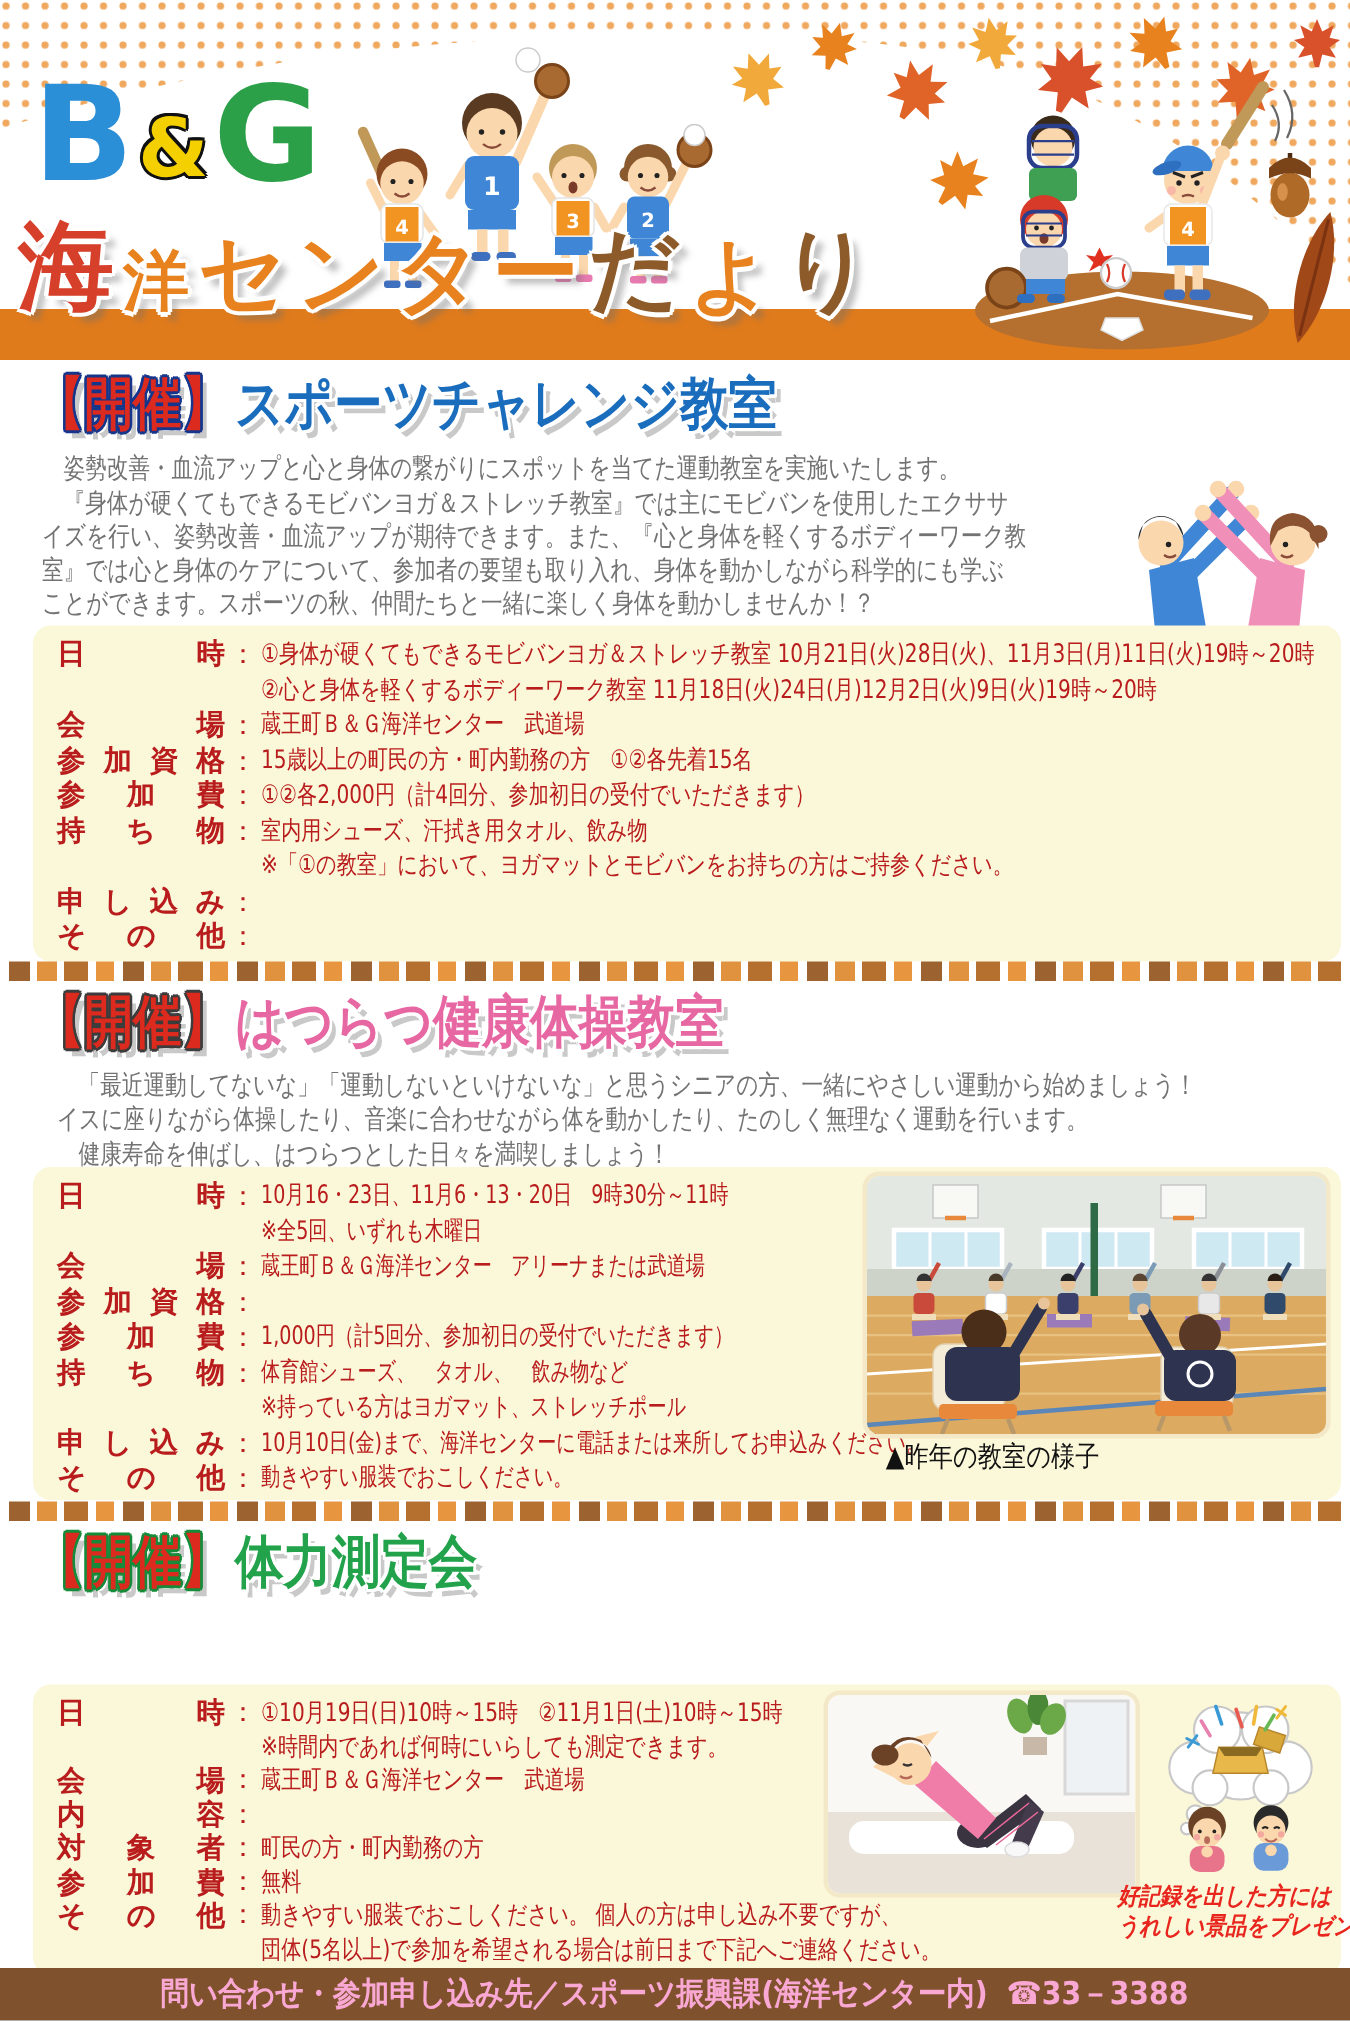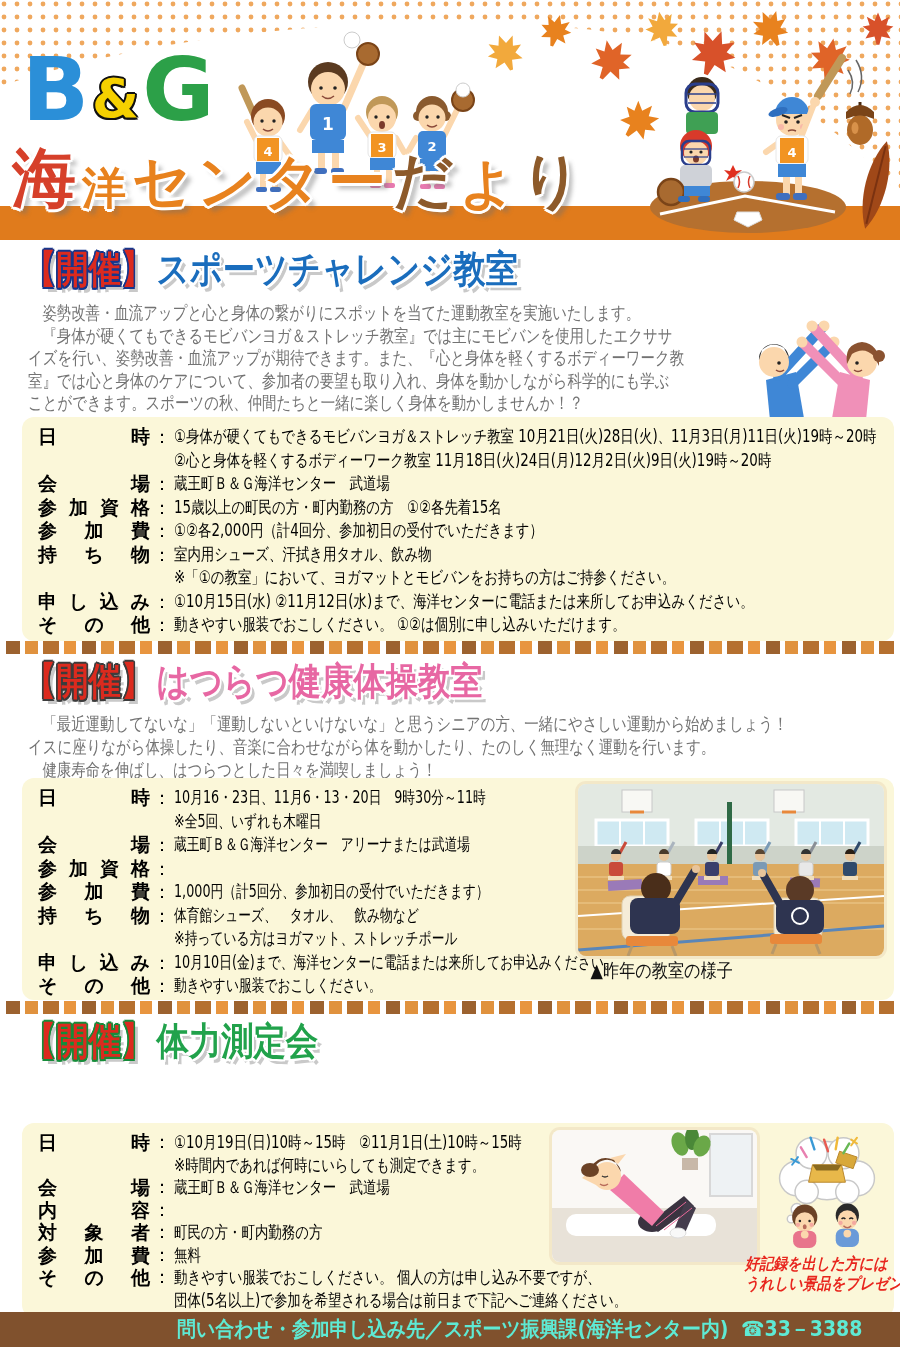--- a/index.html
+++ b/index.html
@@ -27,21 +27,21 @@
   .ol-green{text-shadow:2px 0 #168c3a,-2px 0 #168c3a,0 2px #168c3a,0 -2px #168c3a,1.5px 1.5px #168c3a,-1.5px -1.5px #168c3a,1.5px -1.5px #168c3a,-1.5px 1.5px #168c3a,5px 5px 0 #c9c9c9;}
   .tl-blue{color:#1a6dbd;} .tl-pink{color:#e767a3;} .tl-green{color:#21a24b;}
   .tl{text-shadow:2px 0 #fff,-2px 0 #fff,0 2px #fff,0 -2px #fff,2px 2px #fff,-2px -2px #fff,2px -2px #fff,-2px 2px #fff,5px 5px 0 #c9c9c9;}
 
   
   .para{position:absolute;font-size:18px;line-height:22.5px;color:#737373;}
   .pline{white-space:nowrap;transform:scaleX(.80);transform-origin:0 50%;}
 
   
   .ibox{position:absolute;background:#fbf7d9;border-radius:12px;padding:8px 0 0 16px;
-        font-size:17px;line-height:23.5px;color:#000000;}
+        font-size:17px;line-height:23.5px;color:#b91c1c;}
   .irow{display:flex;align-items:flex-start;}
   .ilabel{flex:none;width:112px;font-weight:700;font-size:19px;text-align:justify;text-align-last:justify;}
   .icolon{flex:none;width:24px;font-size:18px;text-align:center;}
   .ival{flex:1;min-width:0;}
   .vline{white-space:nowrap;transform:scaleX(.79);transform-origin:0 50%;}
   .b2 .vline{transform:scaleX(.75);}
 
   
   .sep{position:absolute;left:6px;width:888px;height:13px;
     background:repeating-linear-gradient(90deg,
@@ -52,21 +52,21 @@
 
   
   .photo{position:absolute;border-radius:8px;overflow:hidden;box-shadow:0 0 0 3px #f3e8c8;}
   .photo-caption{position:absolute;font-size:19px;color:#111;}
   .photo-caption .cap{display:inline-block;transform:scaleX(.85);white-space:nowrap;}
   .prize-note{position:absolute;color:#e8261e;font-weight:800;font-size:16px;line-height:20px;text-align:center;font-style:italic;}
   .prize-note .pline{transform:scaleX(.88);transform-origin:50% 50%;}
 
   
   #footer{position:absolute;left:0;top:1312px;width:900px;height:35px;background:#80512d;
-    color:#5eead4;font-weight:700;font-size:21px;line-height:35px;text-align:right;white-space:nowrap;}
+    color:#f9a8d4;font-weight:700;font-size:21px;line-height:35px;text-align:center;white-space:nowrap;}
   #footer .fwrap{display:inline-block;transform:scaleX(.9);}
   #footer .phone{margin-left:14px;}
 </style>
 </head>
 <body>
 
 <div id="page">
 
   <div class="abs" style="left:0;top:0;width:900px;height:240px;">
     <svg width="900" height="240" viewBox="0 0 900 240">
@@ -331,39 +331,33 @@
         <span class="ilabel">持 ち 物</span>
         <span class="icolon">：</span>
         <span class="ival">
           <div class="vline">室内用シューズ、汗拭き用タオル、飲み物</div>
           <div class="vline">※「①の教室」において、ヨガマットとモビバンをお持ちの方はご持参ください。</div>
         </span>
       </div>
       <div class="irow">
         <span class="ilabel">申し込み</span>
         <span class="icolon">：</span>
-        <span class="ival">
-          <div class="vline">①10月15日(水) ②11月12日(水)まで、海洋センターに電話または来所してお申込みください。</div>
-        </span>
       </div>
       <div class="irow">
         <span class="ilabel">そ の 他</span>
         <span class="icolon">：</span>
-        <span class="ival">
-          <div class="vline">動きやすい服装でおこしください。 ①②は個別に申し込みいただけます。</div>
-        </span>
       </div>
     </div>
 
   <div class="sep" style="top:641px;"></div>
 
   <div class="sec-head" style="left:24px;top:656px;">
     <span class="pfx ol-gray">【開催】</span><span class="ttl tl tl-pink">はつらつ健康体操教室</span>
   </div>
-  <div class="para" style="left:28px;top:712px;width:850px;line-height:23px;">
+  <div class="para" style="left:38px;top:712px;width:850px;line-height:23px;">
       <div class="pline">　「最近運動してないな」「運動しないといけないな」と思うシニアの方、一緒にやさしい運動から始めましょう！</div>
       <div class="pline">イスに座りながら体操したり、音楽に合わせながら体を動かしたり、たのしく無理なく運動を行います。</div>
       <div class="pline">　健康寿命を伸ばし、はつらつとした日々を満喫しましょう！</div>
     </div>
 
   <div class="ibox b2" style="left:22px;top:778px;width:856px;height:214px;">
       <div class="irow">
         <span class="ilabel">日　時</span>
         <span class="icolon">：</span>
         <span class="ival">

